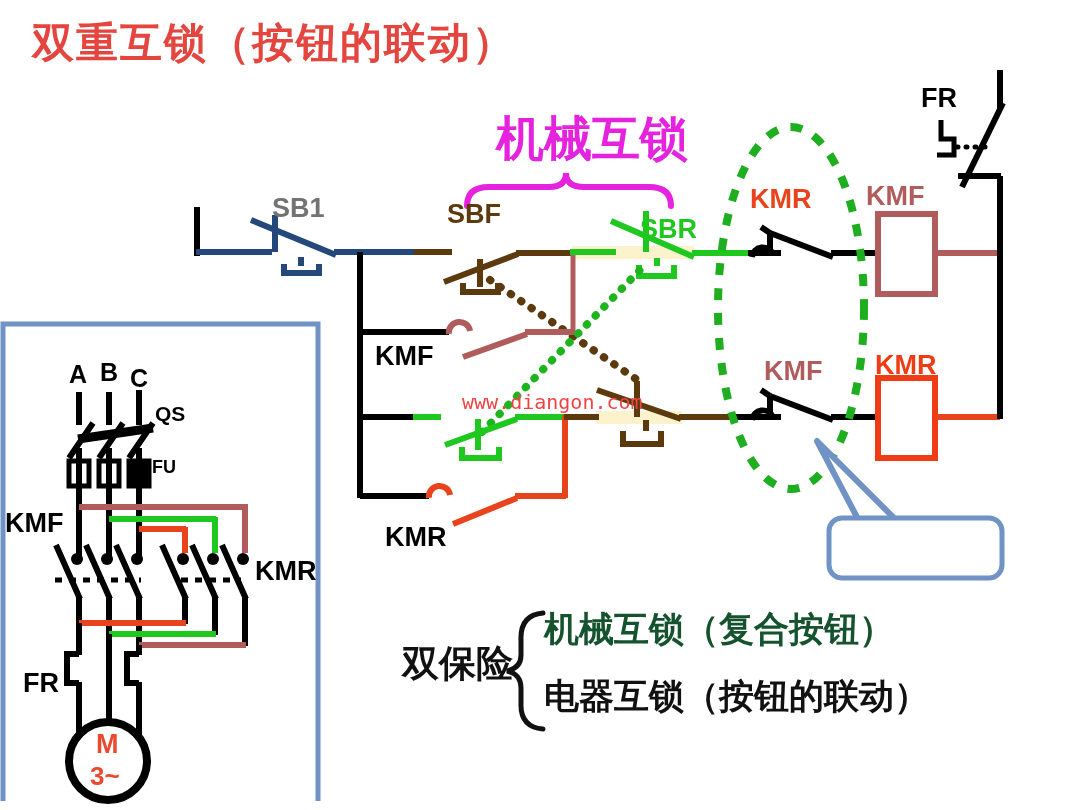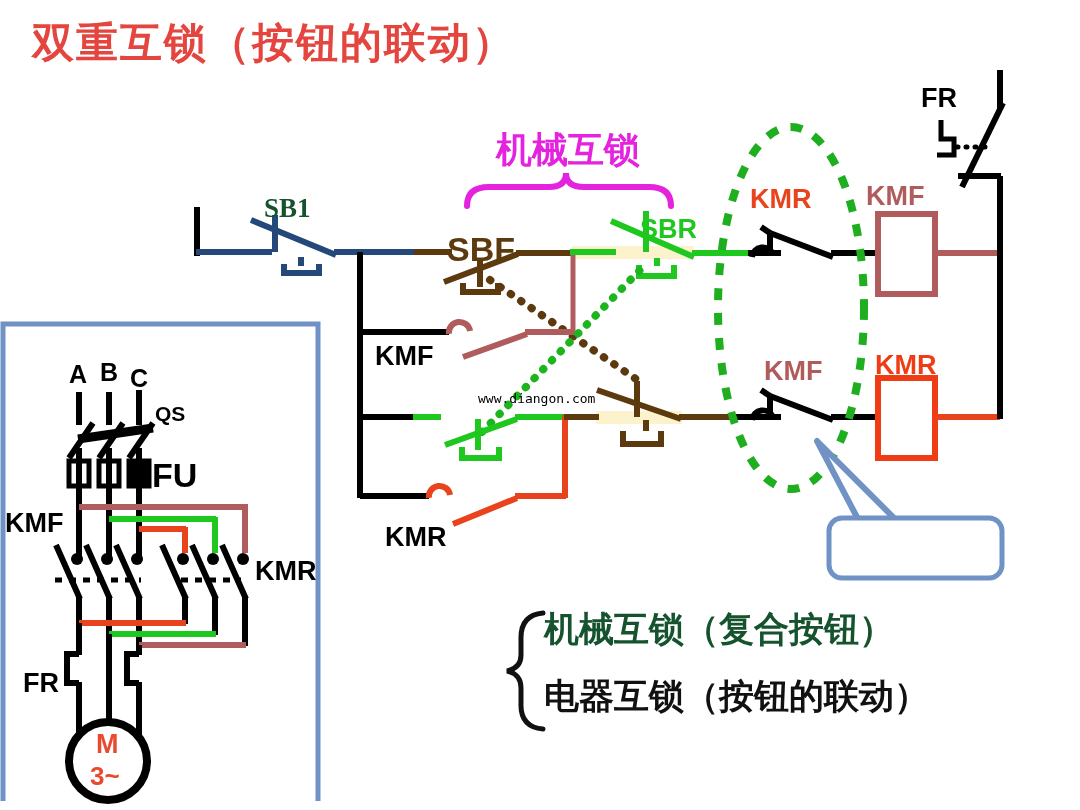--- a/index.html
+++ b/index.html
@@ -5,21 +5,21 @@
   html,body{margin:0;padding:0;background:#ffffff;}
   .stage{position:relative;width:1080px;height:810px;background:#ffffff;overflow:hidden;
          font-family:"Liberation Sans",sans-serif;}
   .stage svg{position:absolute;left:0;top:0;}
   .lbl{position:absolute;white-space:nowrap;line-height:1;}
   .sans{font-family:"Liberation Sans",sans-serif;font-weight:bold;}
   .sans-med{font-family:"Liberation Sans",sans-serif;font-weight:600;}
   .serif{font-family:"Liberation Serif","DejaVu Serif",serif;font-weight:bold;}
   .mono{font-family:"DejaVu Sans Mono",monospace;}
   .title{left:32px;top:22px;font-size:42px;letter-spacing:2px;color:#e4453e;}
-  .jixie{left:496px;top:132px;font-size:36px;color:#e522dd;}
+  .jixie{left:496px;top:115px;font-size:48px;color:#e522dd;}
   .callout-box{left:829px;top:518px;width:173px;height:60px;display:flex;
                align-items:center;justify-content:center;font-size:33px;color:#dd1f1f;}
   .sum-head{left:402px;top:645px;font-size:37px;color:#111;}
   .sum-item1{left:544px;top:612px;font-size:35px;color:#14532d;}
   .sum-item2{left:544px;top:679px;font-size:35px;color:#111;}
   .motor-m{left:96px;top:731px;font-size:27px;color:#e8492f;}
   .motor-t{left:90px;top:763px;font-size:26px;color:#e8492f;}
 </style>
 </head>
 <body>
@@ -184,41 +184,42 @@
     <path d="M817,441 L859,521 L897,521 Z" fill="#ffffff" stroke="#7092c5" stroke-width="6" stroke-linejoin="round"></path>
     <rect x="829" y="518" width="173" height="60" rx="13" stroke="#7092c5" stroke-width="5" fill="#ffffff"></rect>
     <path d="M543,613 Q520,615 521,640 L521,655 Q521,668 507,671 Q521,674 521,688 L521,703 Q520,727 543,729" stroke="#111" stroke-width="5" stroke-linecap="round"></path>
   </g>
 </svg>
 
 <div class="lbl serif title">双重互锁（按钮的联动）</div>
 
 <div class="lbl serif jixie">机械互锁</div>
 
-<div class="lbl sans" style="left:264px;top:195px;font-size:27px;color:#14532d;font-family:Liberation Serif, serif;">SB1</div>
-<div class="lbl sans" style="left:447px;top:232px;font-size:34px;color:#5c3a0e;">SBF</div>
+<div class="lbl sans" style="left:272px;top:195px;font-size:27px;color:#737373;">SB1</div>
+<div class="lbl sans" style="left:447px;top:201px;font-size:27px;color:#5c3a0e;">SBF</div>
 <div class="lbl sans" style="left:640px;top:197px;font-size:27px;color:#1ec81e;margin-top:19px;">SBR</div>
 <div class="lbl sans" style="left:375px;top:343px;font-size:27px;color:#000;">KMF</div>
 <div class="lbl sans" style="left:385px;top:524px;font-size:27px;color:#000;">KMR</div>
 <div class="lbl sans" style="left:750px;top:186px;font-size:27px;color:#e8431c;">KMR</div>
 <div class="lbl sans" style="left:764px;top:358px;font-size:27px;color:#b05c5c;">KMF</div>
 <div class="lbl sans" style="left:866px;top:183px;font-size:27px;color:#b05c5c;">KMF</div>
 <div class="lbl sans" style="left:875px;top:352px;font-size:27px;color:#f03c14;">KMR</div>
 <div class="lbl sans" style="left:921px;top:85px;font-size:27px;color:#000;">FR</div>
 
-<div class="lbl mono" style="left:462px;top:392px;font-size:13px;color:#000000;margin-left:16px;">www.diangon.com</div>
-
-
+<div class="lbl mono" style="left:462px;top:392px;font-size:20px;color:#ef4444;">www.diangon.com</div>
+
+
+<div class="lbl serif sum-head">双保险</div>
 <div class="lbl serif sum-item1">机械互锁（复合按钮）</div>
 <div class="lbl serif sum-item2">电器互锁（按钮的联动）</div>
 
 <div class="lbl sans-med" style="left:69px;top:362px;font-size:25px;color:#000;">A</div>
 <div class="lbl sans-med" style="left:100px;top:360px;font-size:25px;color:#000;">B</div>
 <div class="lbl sans-med" style="left:130px;top:366px;font-size:25px;color:#000;">C</div>
 <div class="lbl sans-med" style="left:155px;top:403px;font-size:21px;color:#000;">QS</div>
-<div class="lbl sans-med" style="left:152px;top:458px;font-size:34px;color:#000;">FU</div>
+<div class="lbl sans-med" style="left:152px;top:458px;font-size:18px;color:#000;">FU</div>
 <div class="lbl sans-med" style="left:5px;top:510px;font-size:27px;color:#000;">KMF</div>
 <div class="lbl sans-med" style="left:255px;top:558px;font-size:27px;color:#000;">KMR</div>
 <div class="lbl sans-med" style="left:23px;top:670px;font-size:27px;color:#000;">FR</div>
 <div class="lbl sans motor-m">M</div>
 <div class="lbl sans motor-t">3~</div>
 
 </div>
 
 </body></html>

